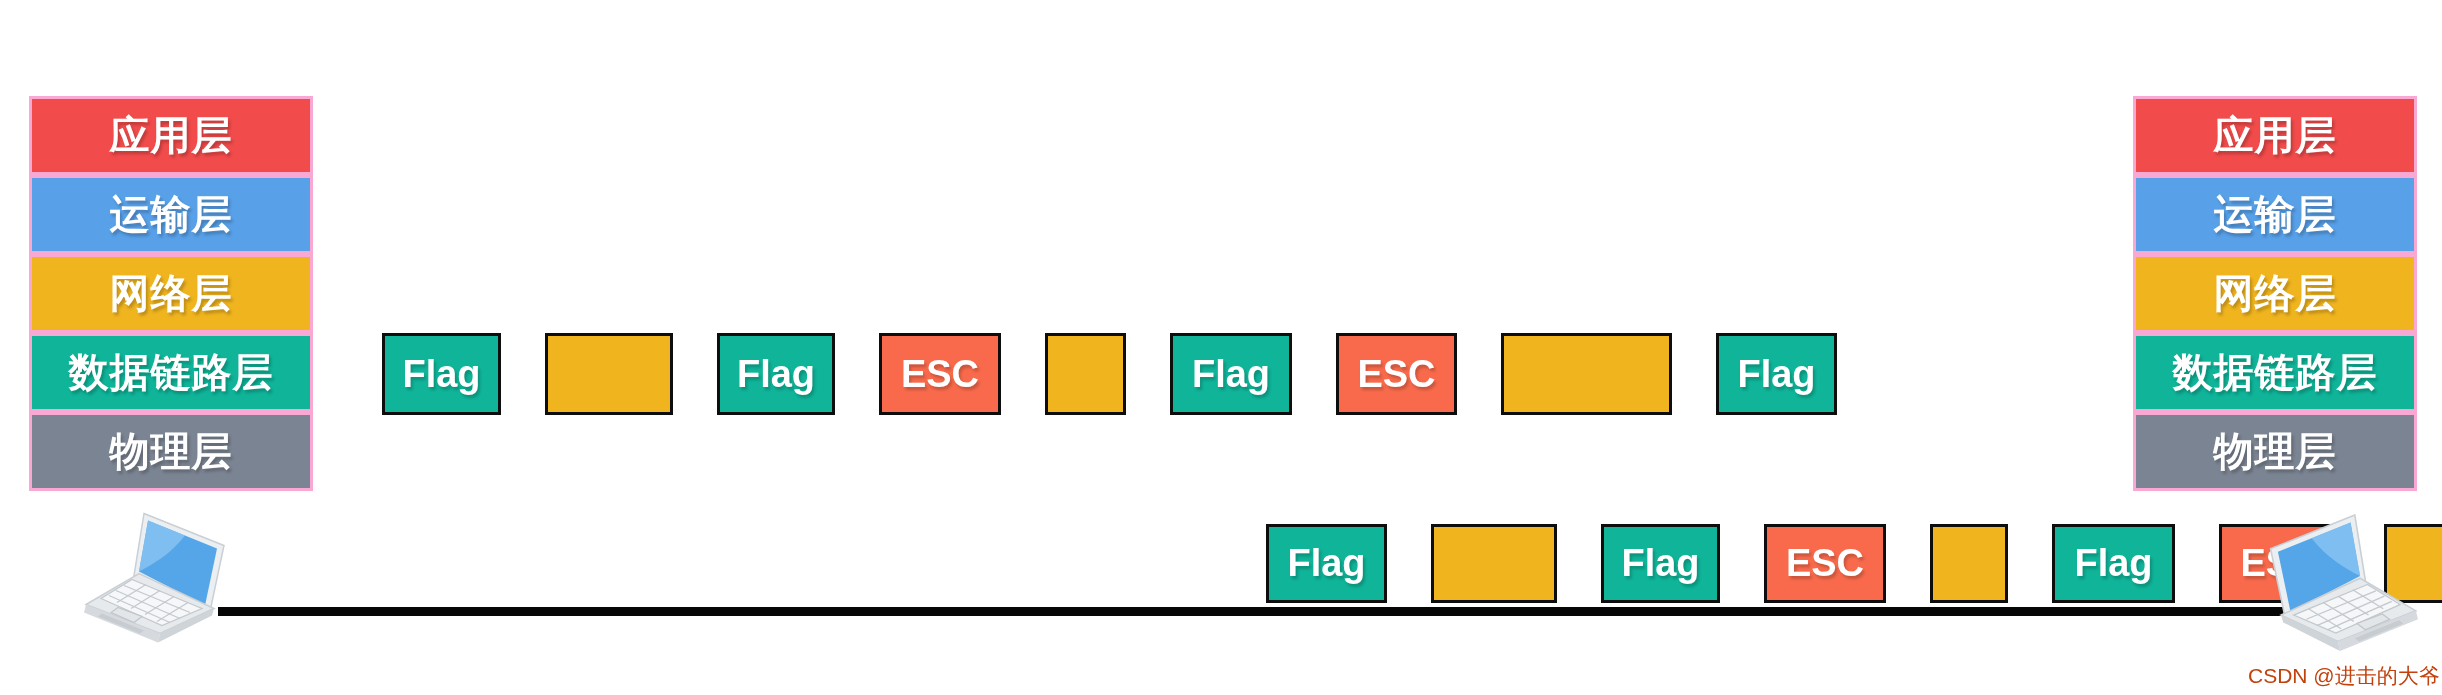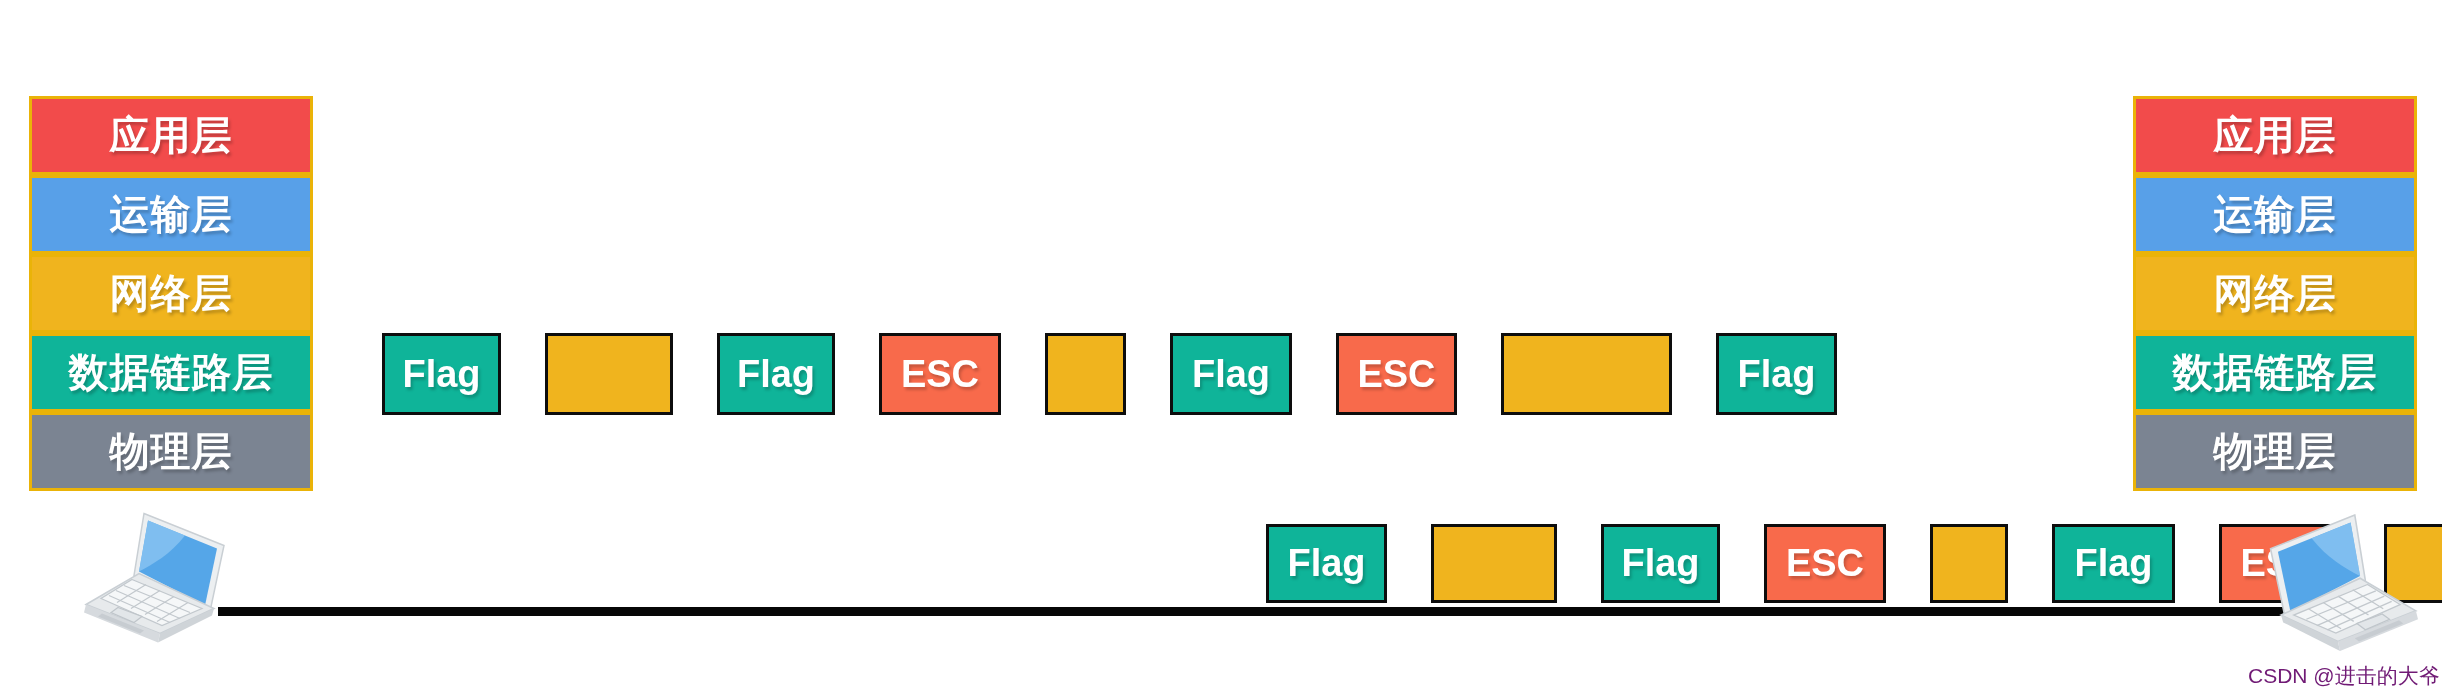--- a/index.html
+++ b/index.html
@@ -10,21 +10,21 @@
     overflow:hidden;
     font-family:"Liberation Sans", sans-serif;
   }
   
   .stack{position:absolute;width:284px;display:flex;flex-direction:column;}
   .stack-left{left:29px;top:96px;}
   .stack-right{left:2133px;top:96px;}
   .layer{
     height:79px;
     box-sizing:border-box;
-    border:3px solid #eab308;
+    border:3px solid #f9a8d4;
     display:flex;align-items:center;justify-content:center;
     color:#ffffff;
     font-weight:bold;font-size:40px;
     text-shadow:2px 3px 3px rgba(0,0,0,0.22);
     letter-spacing:1px;
     white-space:nowrap;
   }
   
   .frame{position:absolute;display:flex;flex-direction:row;}
   .frame-upper{left:338px;top:333px;}
@@ -41,21 +41,21 @@
   }
   
   .wire{position:absolute;left:218px;top:607px;width:2080px;height:9px;background:#060606;z-index:1;}
   
   .laptop{position:absolute;z-index:5;}
   .laptop-left{left:84px;top:510px;width:150px;height:138px;}
   .laptop-right{left:2260px;top:512px;width:158px;height:144px;}
   
   .watermark{
     position:absolute;left:2248px;top:662px;
-    font-size:21px;color:#701a75;z-index:6;
+    font-size:21px;color:#c2410c;z-index:6;
     white-space:nowrap;
   }
   .frame{z-index:3;}
   .stack{z-index:3;}
 </style>
 </head>
 <body>
 
 <div id="canvas">
 

